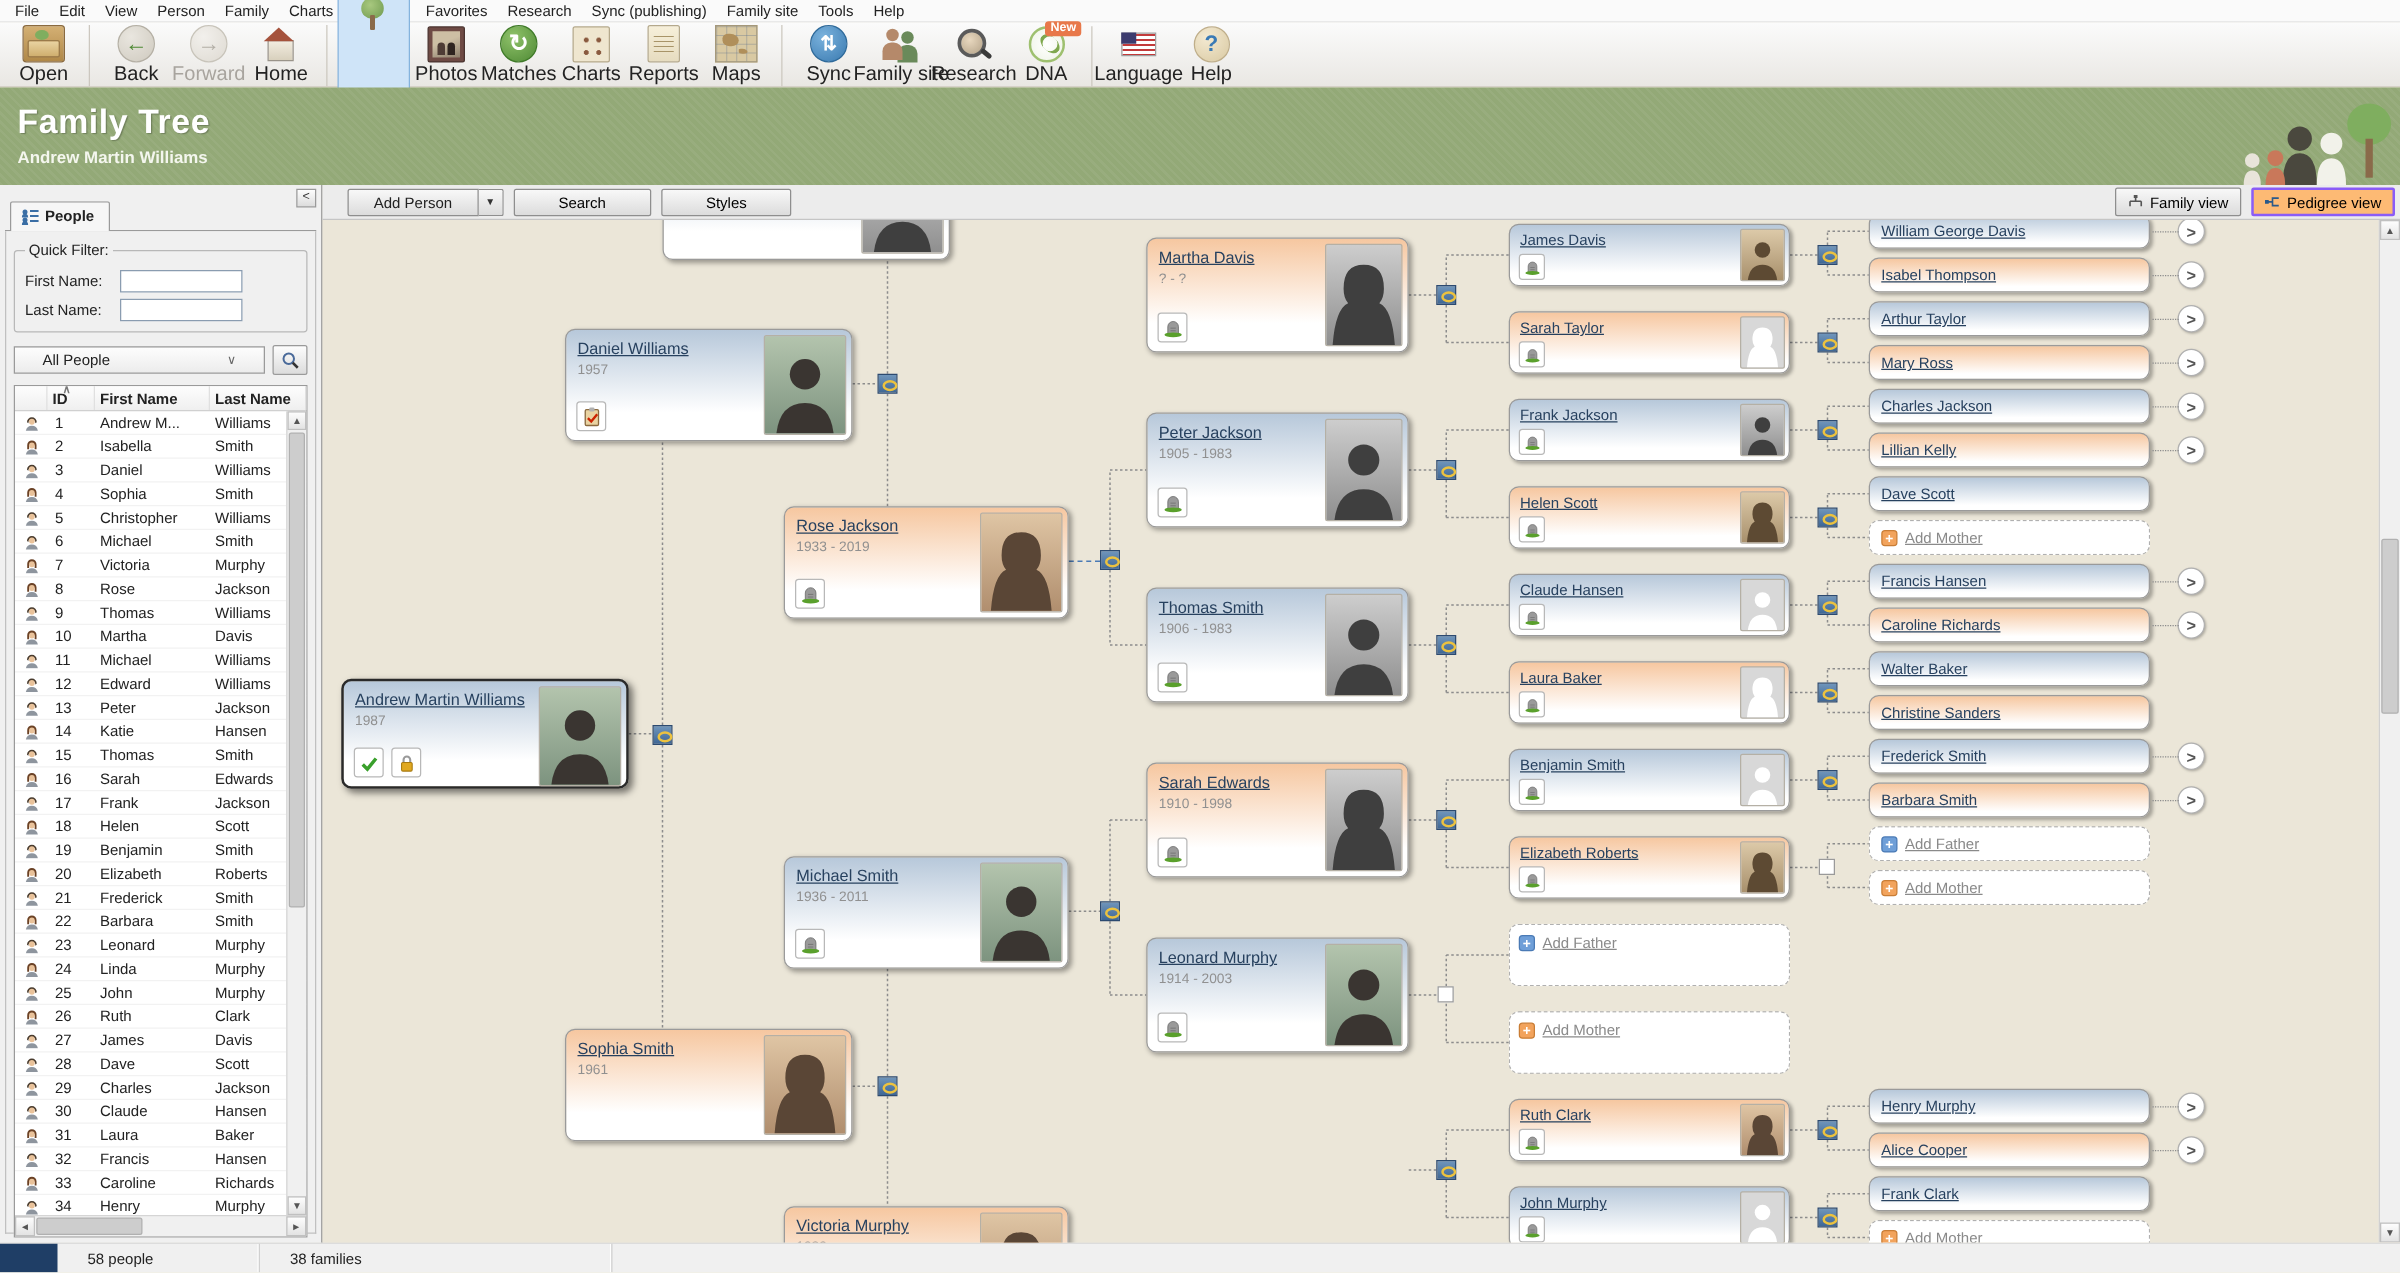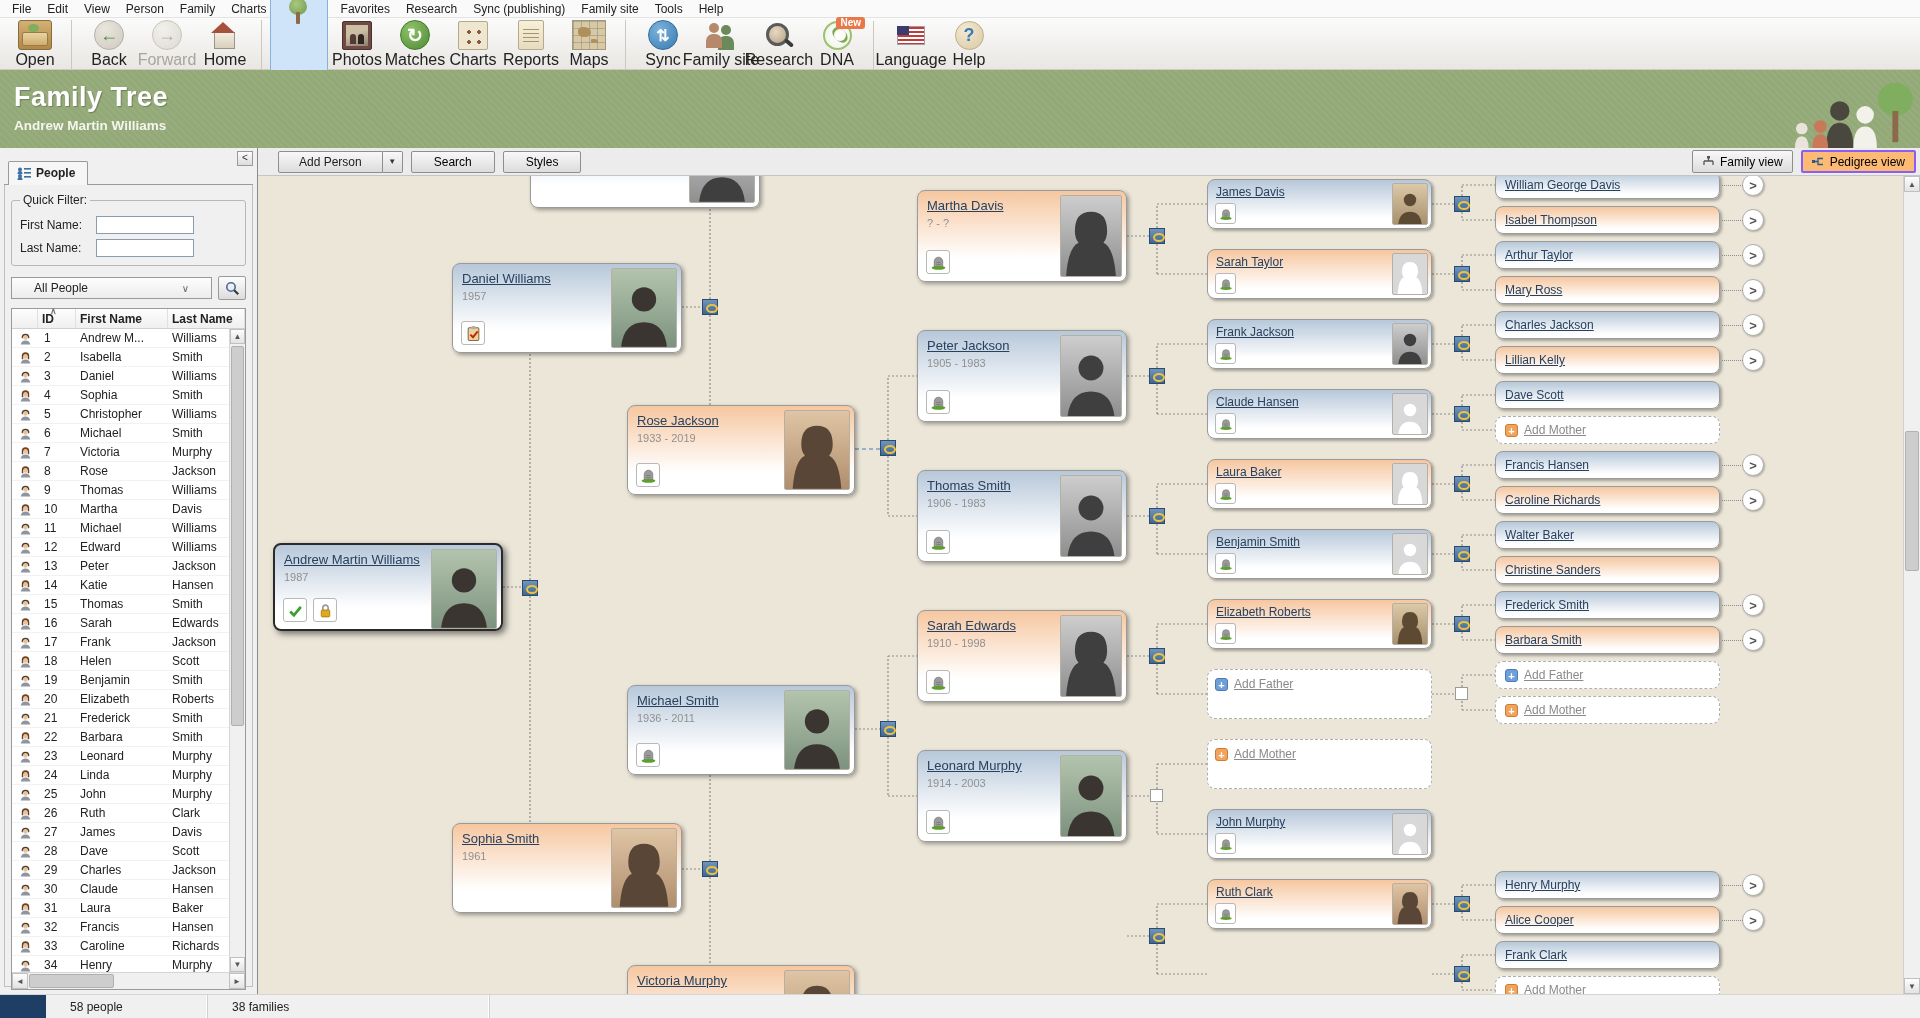--- a/index.html
+++ b/index.html
@@ -104,21 +104,21 @@
 .vscroll-list { position: absolute; top: 20px; right: 0; bottom: 17px; width: 16px; background: #f0f0f0; border-left: 1px solid #d5d5d5; }
 .vscroll-list .sarrow { position: absolute; left: 0; right: 0; height: 15px; background: linear-gradient(#fdfdfd,#e3e3e3); border: 1px solid #c0c0c0; color: #555; font-size: 8px; text-align: center; line-height: 14px; }
 .vscroll-list .sthumb { position: absolute; left: 1px; right: 1px; top: 17px; height: 380px; background: #cdcdcd; border: 1px solid #b0b0b0; border-radius: 2px; }
 .hscroll-list { position: absolute; left: 0; right: 0; bottom: 0; height: 17px; background: #f0f0f0; border-top: 1px solid #d5d5d5; }
 .hscroll-list .sarrow { position: absolute; top: 0; width: 16px; height: 16px; background: linear-gradient(#fdfdfd,#e3e3e3); border: 1px solid #c0c0c0; color: #555; font-size: 8px; text-align: center; line-height: 15px; }
 .hscroll-list .sthumb { position: absolute; left: 17px; top: 1px; width: 85px; height: 14px; background: #cdcdcd; border: 1px solid #b0b0b0; border-radius: 2px; }
 
 
 .main { flex: 1; display: flex; flex-direction: column; min-width: 0; }
 .tree-toolbar { height: 28px; background: #ececec; border-bottom: 1px solid #c5c5c5; display: flex; align-items: center; padding: 0 8px 0 20px; flex: none; position: relative; }
-.tt-btn { height: 22px; background: linear-gradient(#f8f8f8,#dcdcdc); border: 1px solid #8e8e8e; border-radius: 2px; font-family: "Liberation Sans", sans-serif; font-size: 12px; padding: 0 22px; margin-right: 8px; display: flex; align-items: center; }
+.tt-btn { height: 22px; background: linear-gradient(#f8f8f8,#dcdcdc); border: 1px solid #8e8e8e; border-radius: 2px; font-family: "Liberation Sans", sans-serif; font-size: 12px; padding: 0 35px; margin-right: 8px; display: flex; align-items: center; }
 .tt-split { display: flex; margin-right: 8px; }
 .tt-split .tt-main { height: 22px; background: linear-gradient(#f8f8f8,#dcdcdc); border: 1px solid #8e8e8e; border-radius: 2px 0 0 2px; font-size: 12px; padding: 0 20px; display: flex; align-items: center; }
 .tt-split .tt-caret { height: 22px; width: 20px; background: linear-gradient(#f8f8f8,#dcdcdc); border: 1px solid #8e8e8e; border-left: none; border-radius: 0 2px 2px 0; font-size: 8px; display: flex; align-items: center; justify-content: center; color: #333; }
 .tt-right { position: absolute; right: 4px; top: 2px; display: flex; }
 .view-btn { height: 23px; display: flex; align-items: center; gap: 5px; padding: 0 9px; font-size: 12px; background: linear-gradient(#f8f8f8,#dcdcdc); border: 1px solid #8e8e8e; border-radius: 2px; margin-left: 8px; }
 .view-btn.active { background: #fdba74; border: 2px solid #8b5cf6; }
 
 
 .canvas { flex: 1; position: relative; overflow: hidden; background: #ebe6d8; }
 .connectors { position: absolute; inset: 0; width: 100%; height: 100%; z-index: 1; }
@@ -1266,20 +1266,44 @@
                     </g>
                     <g class="bust-f">
                       <path d="M20 4 q11 0 11 13 q0 5-2.5 8 q7 3 8.5 23 H3 q1.5-20 8.5-23 Q9 22 9 17 Q9 4 20 4 z"></path>
                     </g>
                   </svg>
                 </div>
               </div>
 
             </div>
 
+            <div class="g5item female photo-sepia tomb">
+              <div class="person-content">
+                <a class="cname">Helen Scott</a>
+                <span class="ibox tombbox">
+                  <svg viewBox="0 0 16 16">
+                    <path d="M4 12.5 V7 a4 4 0 0 1 8 0 v5.5 z" fill="#9a9a9a" stroke="#6a6a6a" stroke-width=".6"></path>
+                    <path d="M6 8 h4 M6 10 h4" stroke="#737373" stroke-width=".7"></path>
+                    <ellipse cx="8" cy="13" rx="6.5" ry="1.8" fill="#5aa02c"></ellipse>
+                  </svg>
+                </span>
+                <div class="photo">
+                  <svg viewBox="0 0 40 48">
+                    <g class="bust-m">
+                      <circle cx="20" cy="15" r="8.5"></circle>
+                      <path d="M4 48 q2-17 16-17 q14 0 16 17 z"></path>
+                    </g>
+                    <g class="bust-f">
+                      <path d="M20 4 q11 0 11 13 q0 5-2.5 8 q7 3 8.5 23 H3 q1.5-20 8.5-23 Q9 22 9 17 Q9 4 20 4 z"></path>
+                    </g>
+                  </svg>
+                </div>
+              </div>
+
+            </div>
 
             <div class="g5item male photo-phm tomb">
               <div class="person-content">
                 <a class="cname">Claude Hansen</a>
                 <span class="ibox tombbox">
                   <svg viewBox="0 0 16 16">
                     <path d="M4 12.5 V7 a4 4 0 0 1 8 0 v5.5 z" fill="#9a9a9a" stroke="#6a6a6a" stroke-width=".6"></path>
                     <path d="M6 8 h4 M6 10 h4" stroke="#737373" stroke-width=".7"></path>
                     <ellipse cx="8" cy="13" rx="6.5" ry="1.8" fill="#5aa02c"></ellipse>
                   </svg>
@@ -1383,23 +1407,23 @@
             </div>
 
             <div class="g5item addbox add-mother">
 
               <div class="add-content">
                 <span class="plus"></span>
                 <a class="add-link">Add Mother</a>
               </div>
             </div>
 
-            <div class="g5item male photo-phm tomb">
+            <div class="g5item female photo-colorf tomb">
               <div class="person-content">
-                <a class="cname">John Murphy</a>
+                <a class="cname">Ruth Clark</a>
                 <span class="ibox tombbox">
                   <svg viewBox="0 0 16 16">
                     <path d="M4 12.5 V7 a4 4 0 0 1 8 0 v5.5 z" fill="#9a9a9a" stroke="#6a6a6a" stroke-width=".6"></path>
                     <path d="M6 8 h4 M6 10 h4" stroke="#737373" stroke-width=".7"></path>
                     <ellipse cx="8" cy="13" rx="6.5" ry="1.8" fill="#5aa02c"></ellipse>
                   </svg>
                 </span>
                 <div class="photo">
                   <svg viewBox="0 0 40 48">
                     <g class="bust-m">
@@ -1408,23 +1432,23 @@
                     </g>
                     <g class="bust-f">
                       <path d="M20 4 q11 0 11 13 q0 5-2.5 8 q7 3 8.5 23 H3 q1.5-20 8.5-23 Q9 22 9 17 Q9 4 20 4 z"></path>
                     </g>
                   </svg>
                 </div>
               </div>
 
             </div>
 
-            <div class="g5item female photo-colorf tomb">
+            <div class="g5item male photo-phm tomb">
               <div class="person-content">
-                <a class="cname">Ruth Clark</a>
+                <a class="cname">John Murphy</a>
                 <span class="ibox tombbox">
                   <svg viewBox="0 0 16 16">
                     <path d="M4 12.5 V7 a4 4 0 0 1 8 0 v5.5 z" fill="#9a9a9a" stroke="#6a6a6a" stroke-width=".6"></path>
                     <path d="M6 8 h4 M6 10 h4" stroke="#737373" stroke-width=".7"></path>
                     <ellipse cx="8" cy="13" rx="6.5" ry="1.8" fill="#5aa02c"></ellipse>
                   </svg>
                 </span>
                 <div class="photo">
                   <svg viewBox="0 0 40 48">
                     <g class="bust-m">

